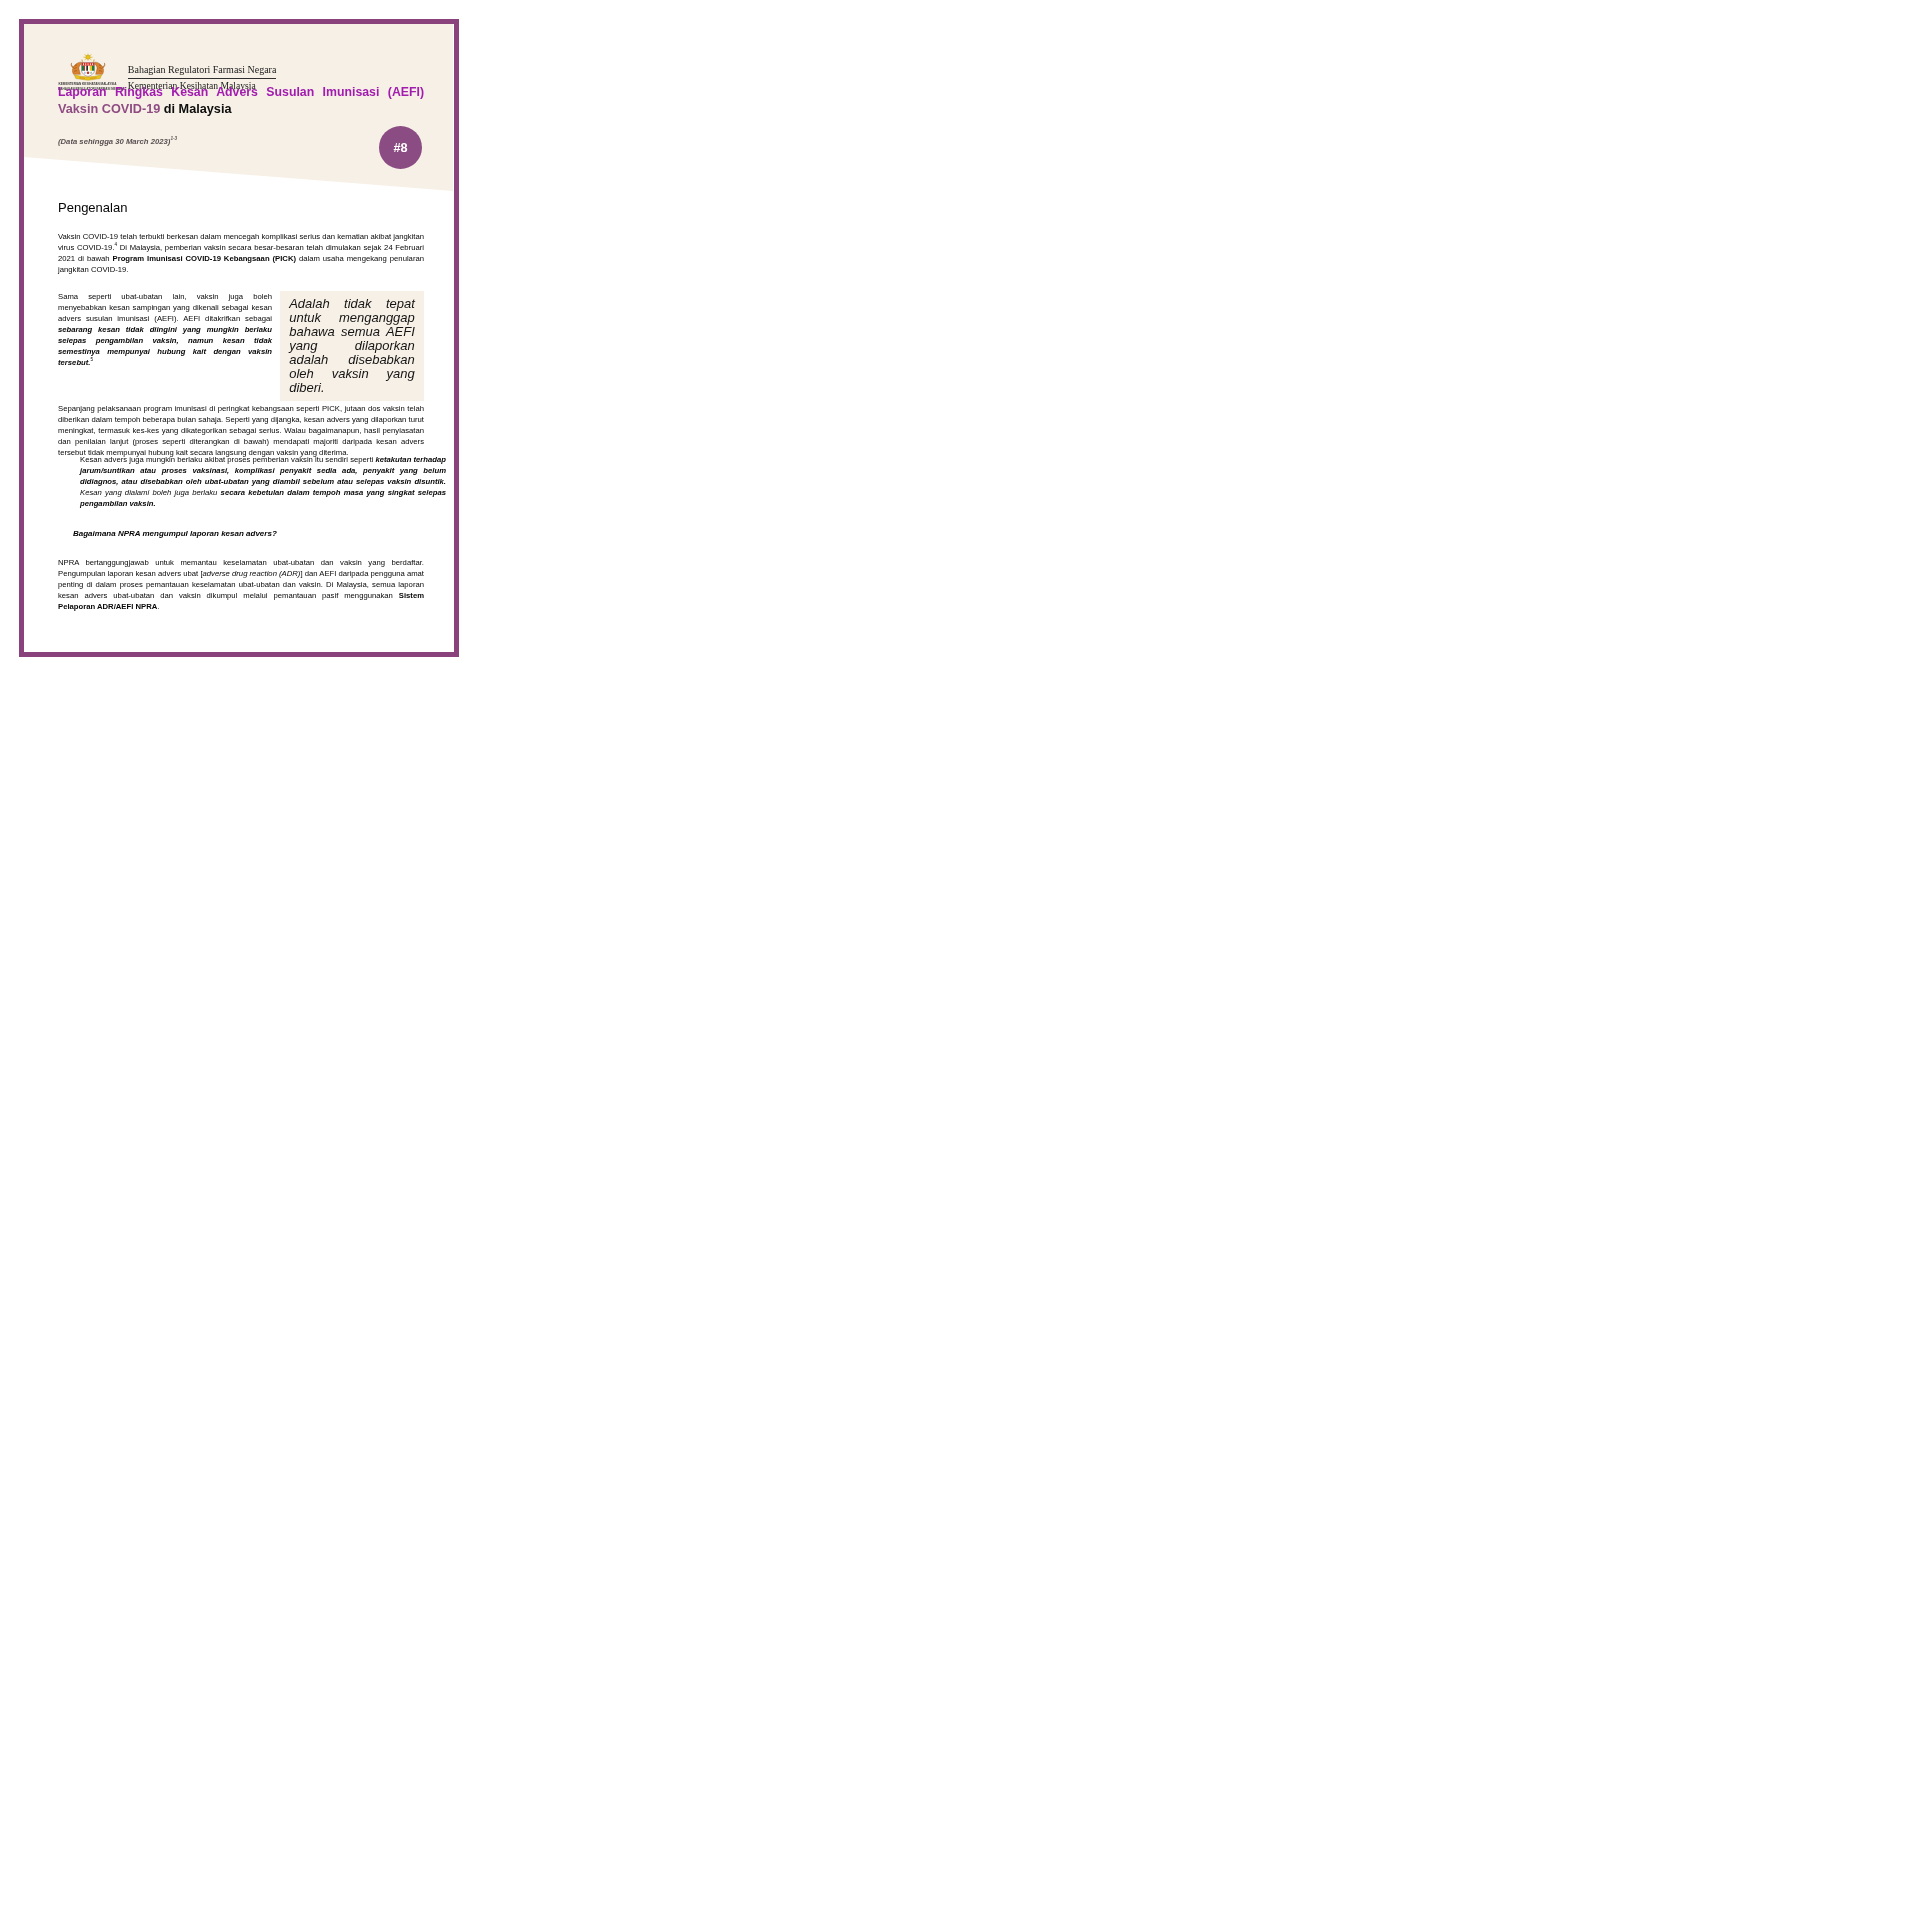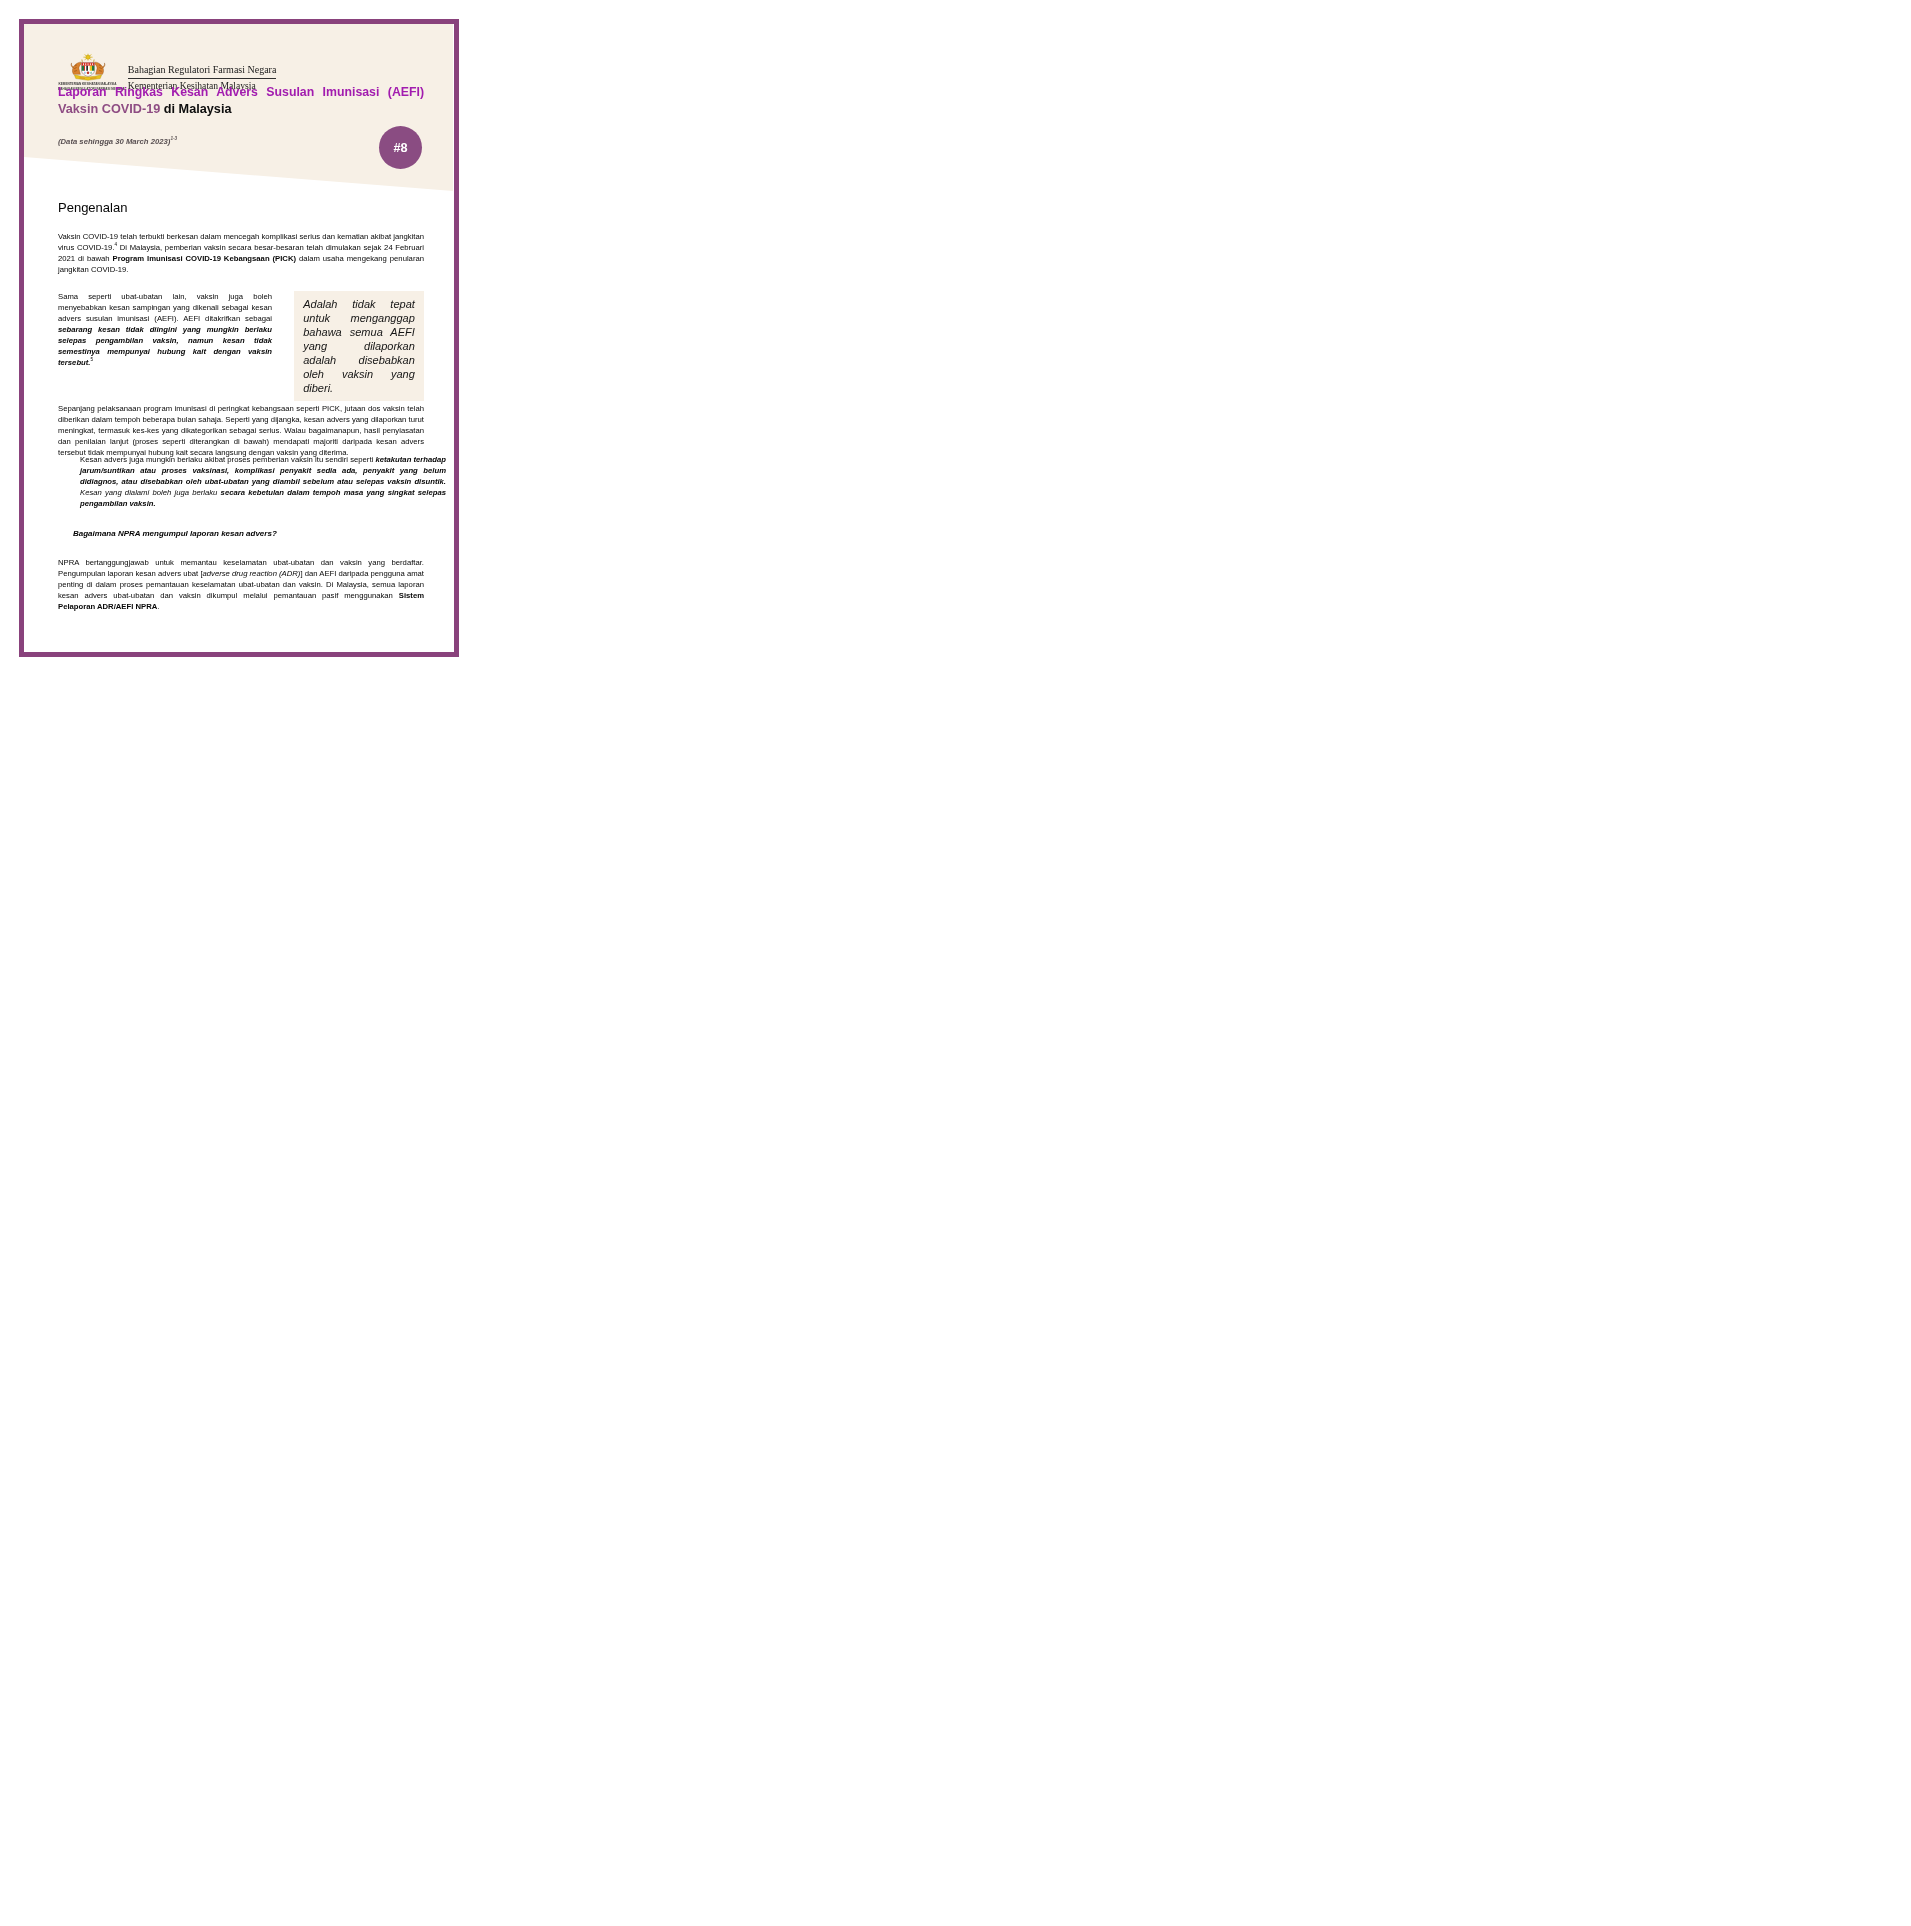--- a/index.html
+++ b/index.html
@@ -86,23 +86,23 @@
   #para1{top:231px;}
   .two-col{
     position:absolute;left:58px;top:291px;width:366px;
     display:flex;justify-content:space-between;align-items:flex-start;
   }
   .col-left{
     width:214px;
     font-size:7.7px;line-height:11px;text-align:justify;color:var(--ink);
   }
   .callout-box{
-    width:130px;background:var(--cream);
+    width:144px;background:var(--cream);
     padding:5.8px 9.2px 6.5px 9.2px;
-    font-size:11px;line-height:14px;text-align:justify;color:#151515;
+    font-size:13px;line-height:14px;text-align:justify;color:#151515;
   }
   #para3{top:379px;margin-top:24px;}
   #para4{top:454px;margin-left:22px;}
   .question-heading{
     position:absolute;left:58px;top:529px;
     font-size:8px;font-weight:700;font-style:italic;color:#050505;padding-left:15px;
   }
   #para5{top:557px;}
 </style>
 </head>

